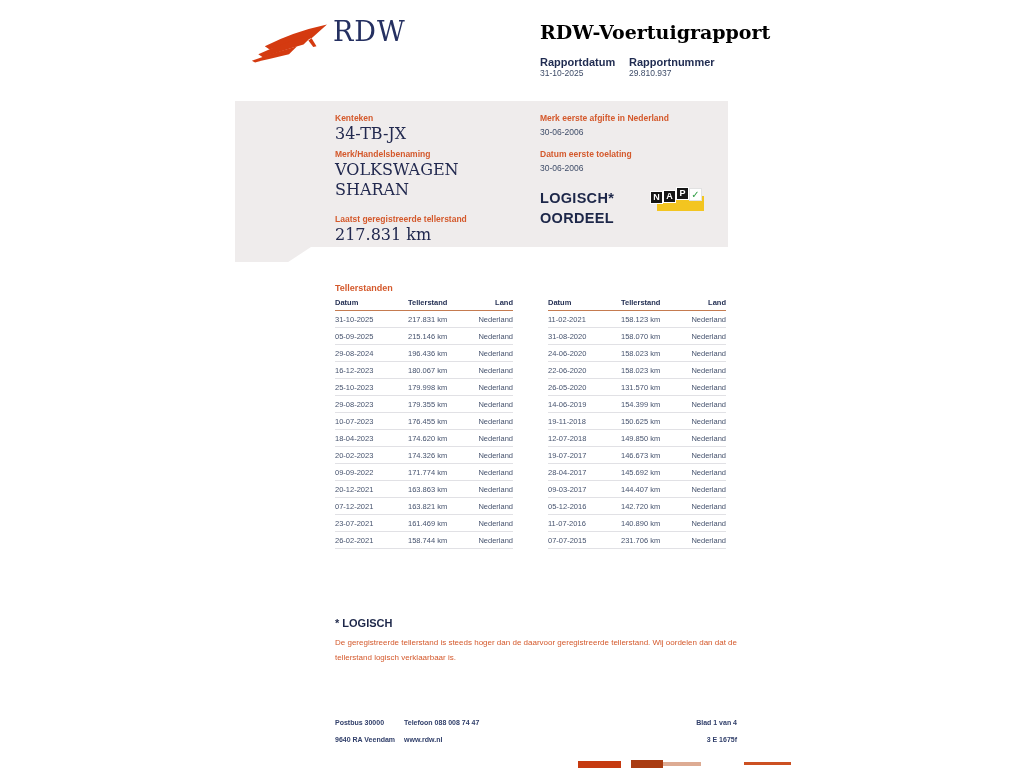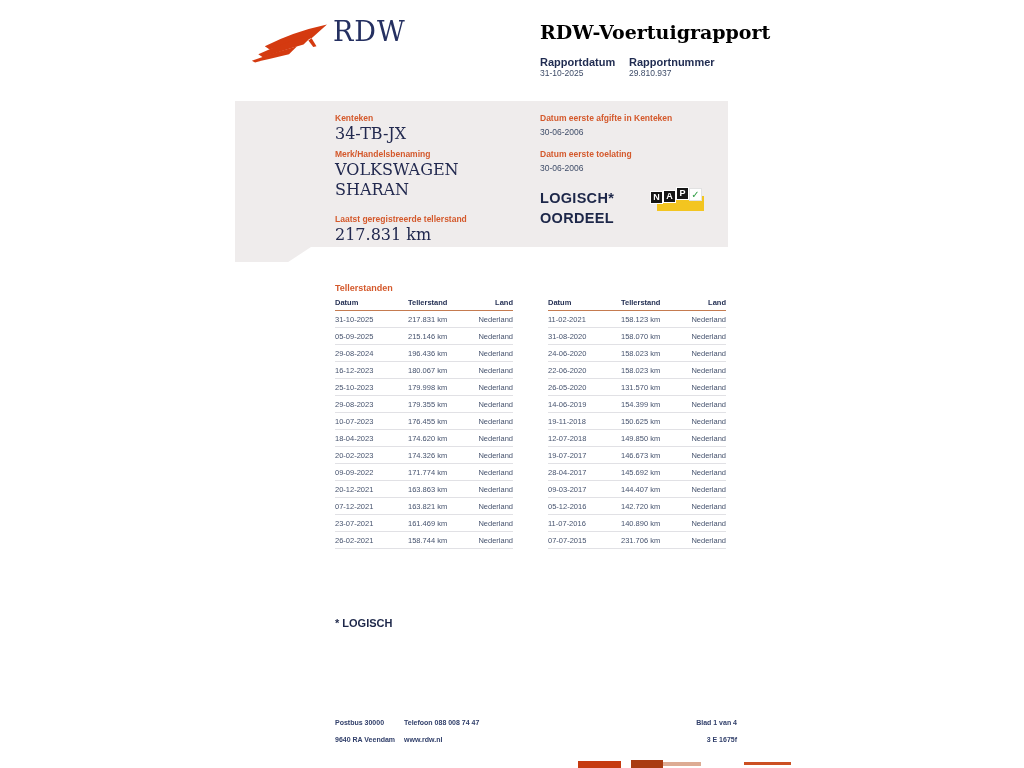--- a/index.html
+++ b/index.html
@@ -80,21 +80,21 @@
   <div class="panel-tab"></div>
 
   <div class="pos orange-label" style="left:335px; top:113px;">Kenteken</div>
   <div class="pos big-value" style="left:335px; top:124px;">34-TB-JX</div>
   <div class="pos orange-label" style="left:335px; top:149px;">Merk/Handelsbenaming</div>
   <div class="pos big-value" style="left:335px; top:160px;">VOLKSWAGEN</div>
   <div class="pos big-value" style="left:335px; top:180px;">SHARAN</div>
   <div class="pos orange-label" style="left:335px; top:214px;">Laatst geregistreerde tellerstand</div>
   <div class="pos big-value" style="left:335px; top:225px;">217.831 km</div>
 
-  <div class="pos orange-label" style="left:540px; top:113px;">Datum eerste afgifte in Kenteken</div>
+  <div class="pos orange-label" style="left:540px; top:113px;">Merk eerste afgifte in Nederland</div>
   <div class="pos small-value" style="left:540px; top:127px;">30-06-2006</div>
   <div class="pos orange-label" style="left:540px; top:149px;">Datum eerste toelating</div>
   <div class="pos small-value" style="left:540px; top:163px;">30-06-2006</div>
   <div class="pos oordeel" style="left:540px; top:190px;">LOGISCH*</div>
   <div class="pos oordeel" style="left:540px; top:210px;">OORDEEL</div>
 
   <div class="nap">
     <div class="nap-yellow"></div>
     <div class="nap-box" style="left:0; top:6px;">N</div>
     <div class="nap-box" style="left:13px; top:5px;">A</div>
@@ -262,20 +262,21 @@
         </tr>
         <tr>
           <td>07-07-2015</td>
           <td>231.706 km</td>
           <td>Nederland</td>
         </tr>
       </tbody>
   </table>
 
   <div class="footnote-title">* LOGISCH</div>
+  <div class="footnote-text">De geregistreerde tellerstand is steeds hoger dan de daarvoor geregistreerde tellerstand. Wij oordelen dan dat de tellerstand logisch verklaarbaar is.</div>
 
   <div class="footer-text" style="left:335px; top:719px;">Postbus 30000</div>
   <div class="footer-text" style="left:335px; top:736px;">9640 RA Veendam</div>
   <div class="footer-text" style="left:404px; top:719px;">Telefoon 088 008 74 47</div>
   <div class="footer-text" style="left:404px; top:736px;">www.rdw.nl</div>
   <div class="footer-text footer-right" style="left:657px; top:719px;">Blad 1 van 4</div>
   <div class="footer-text footer-right" style="left:657px; top:736px;">3 E 1675f</div>
 
   <div class="strip" style="left:578px; top:761px; width:43px; height:7px; background:#c63a10;"></div>
   <div class="strip" style="left:631px; top:760px; width:32px; height:8px; background:#a93c12;"></div>

